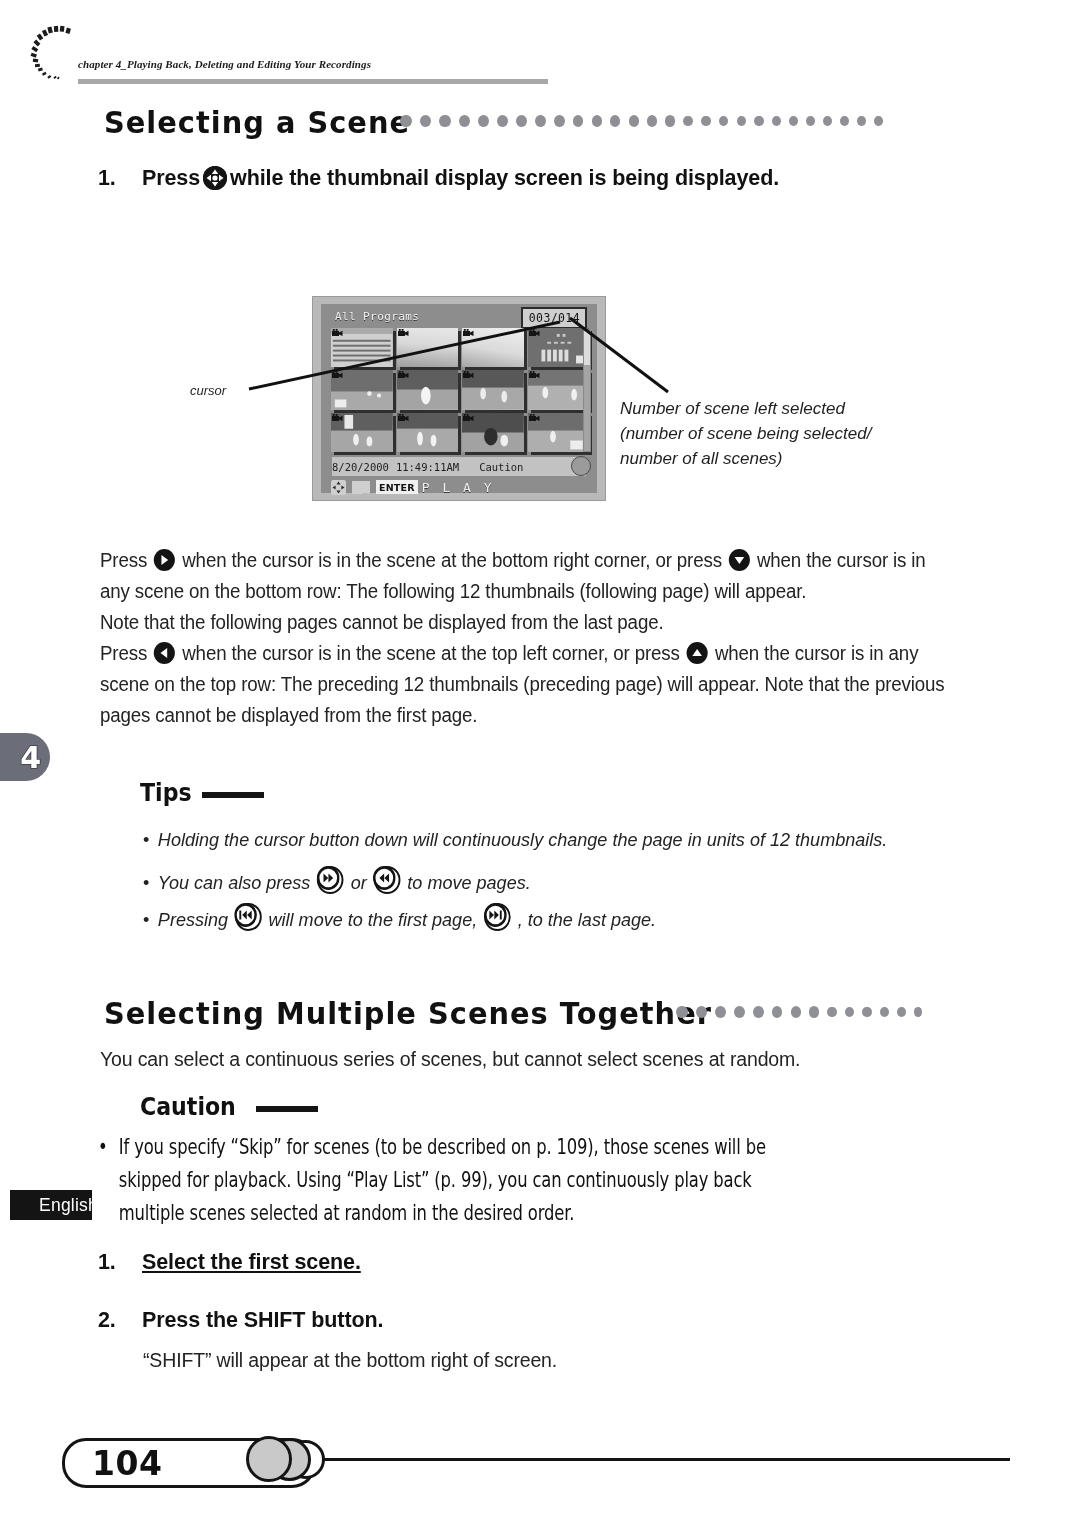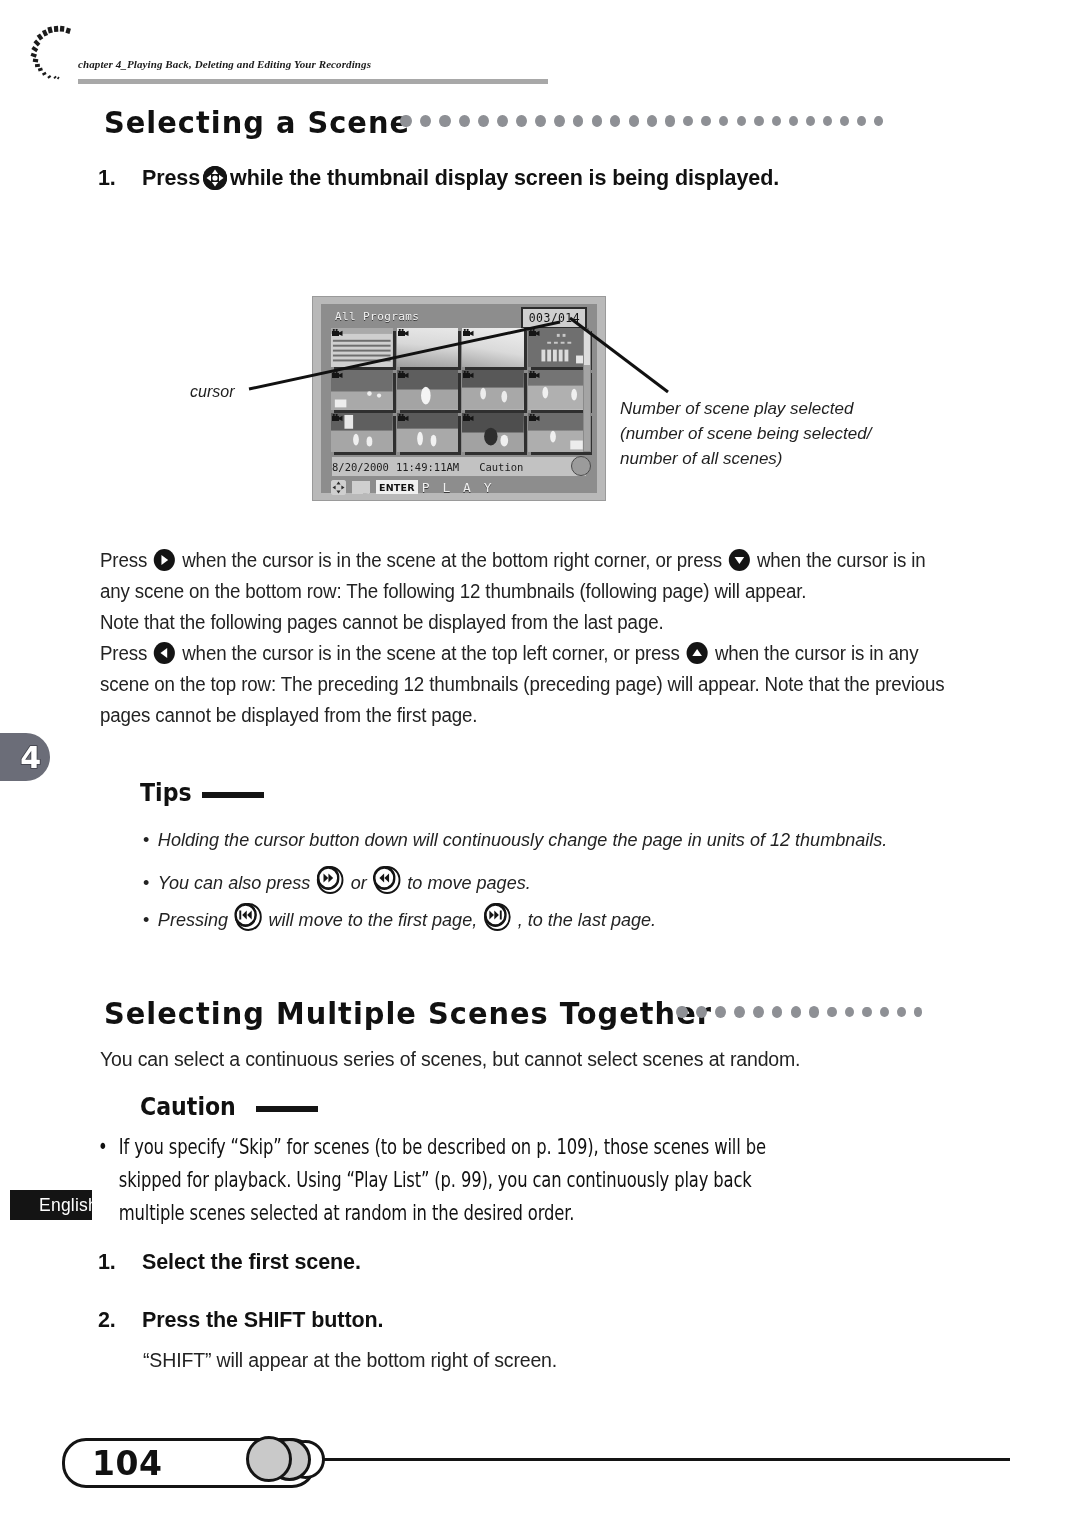--- a/index.html
+++ b/index.html
@@ -404,21 +404,21 @@
     letter-spacing: 2.5px;
     text-shadow: 0 1px 0 #3a3a3a;
   }
 
   
   .callout-cursor {
     position: absolute;
     left: 190px; top: 383px;
     font-family: "Liberation Sans", sans-serif;
     font-style: italic;
-    font-size: 16px;
+    font-size: 13px;
     color: #1f1f1f;
   }
   .callout-right {
     position: absolute;
     left: 620px; top: 396px;
     font-family: "Liberation Sans", sans-serif;
     font-style: italic;
     font-size: 17px;
     line-height: 25px;
     color: #1f1f1f;
@@ -732,21 +732,21 @@
   </div>
 </div>
 
 <svg class="leader-svg">
   <line x1="249" y1="389" x2="560" y2="322" stroke="#111" stroke-width="3"></line>
   <line x1="570" y1="318" x2="668" y2="392" stroke="#111" stroke-width="3"></line>
 </svg>
 
 <div class="callout-cursor">cursor</div>
 <div class="callout-right">
-  <div>Number of scene play selected</div>
+  <div>Number of scene left selected</div>
   <div>(number of scene being selected/</div>
   <div>number of all scenes)</div>
 </div>
 
 <div class="body-text narrow" style="left:100px; top:545px; width:880px;">
   <div>
     <span>Press</span>
     <span class="btn-ico ico-right"></span>
     <span>when the cursor is in the scene at the bottom right corner, or press</span>
     <span class="btn-ico ico-down"></span>
@@ -836,21 +836,21 @@
 <div class="body-text" style="left:100px; top:1044px; width:880px;">You can select a continuous series of scenes, but cannot select scenes at random.</div>
 
 <div class="subhead" style="left:140px; top:1093px;">Caution</div>
 <div class="subhead-rule" style="left:256px; top:1106px; width:62px;"></div>
 
 <div class="caution-block">
   <span class="bul">•</span>
   <span class="ctext">If you specify “Skip” for scenes (to be described on p. 109), those scenes will be skipped for playback. Using “Play List” (p. 99), you can continuously play back multiple scenes selected at random in the desired order.</span>
 </div>
 
-<div class="step" style="left:98px; top:1250px;">
+<div class="step" style="left:98px; top:1250px;text-decoration:underline;">
   <span class="num">1.</span><span>Select the first scene.</span>
 </div>
 
 <div class="step" style="left:98px; top:1308px;">
   <span class="num">2.</span><span>Press the SHIFT button.</span>
 </div>
 
 <div class="body-text" style="left:143px; top:1345px; width:830px;">“SHIFT” will appear at the bottom right of screen.</div>
 
 <div class="lang-tag">

